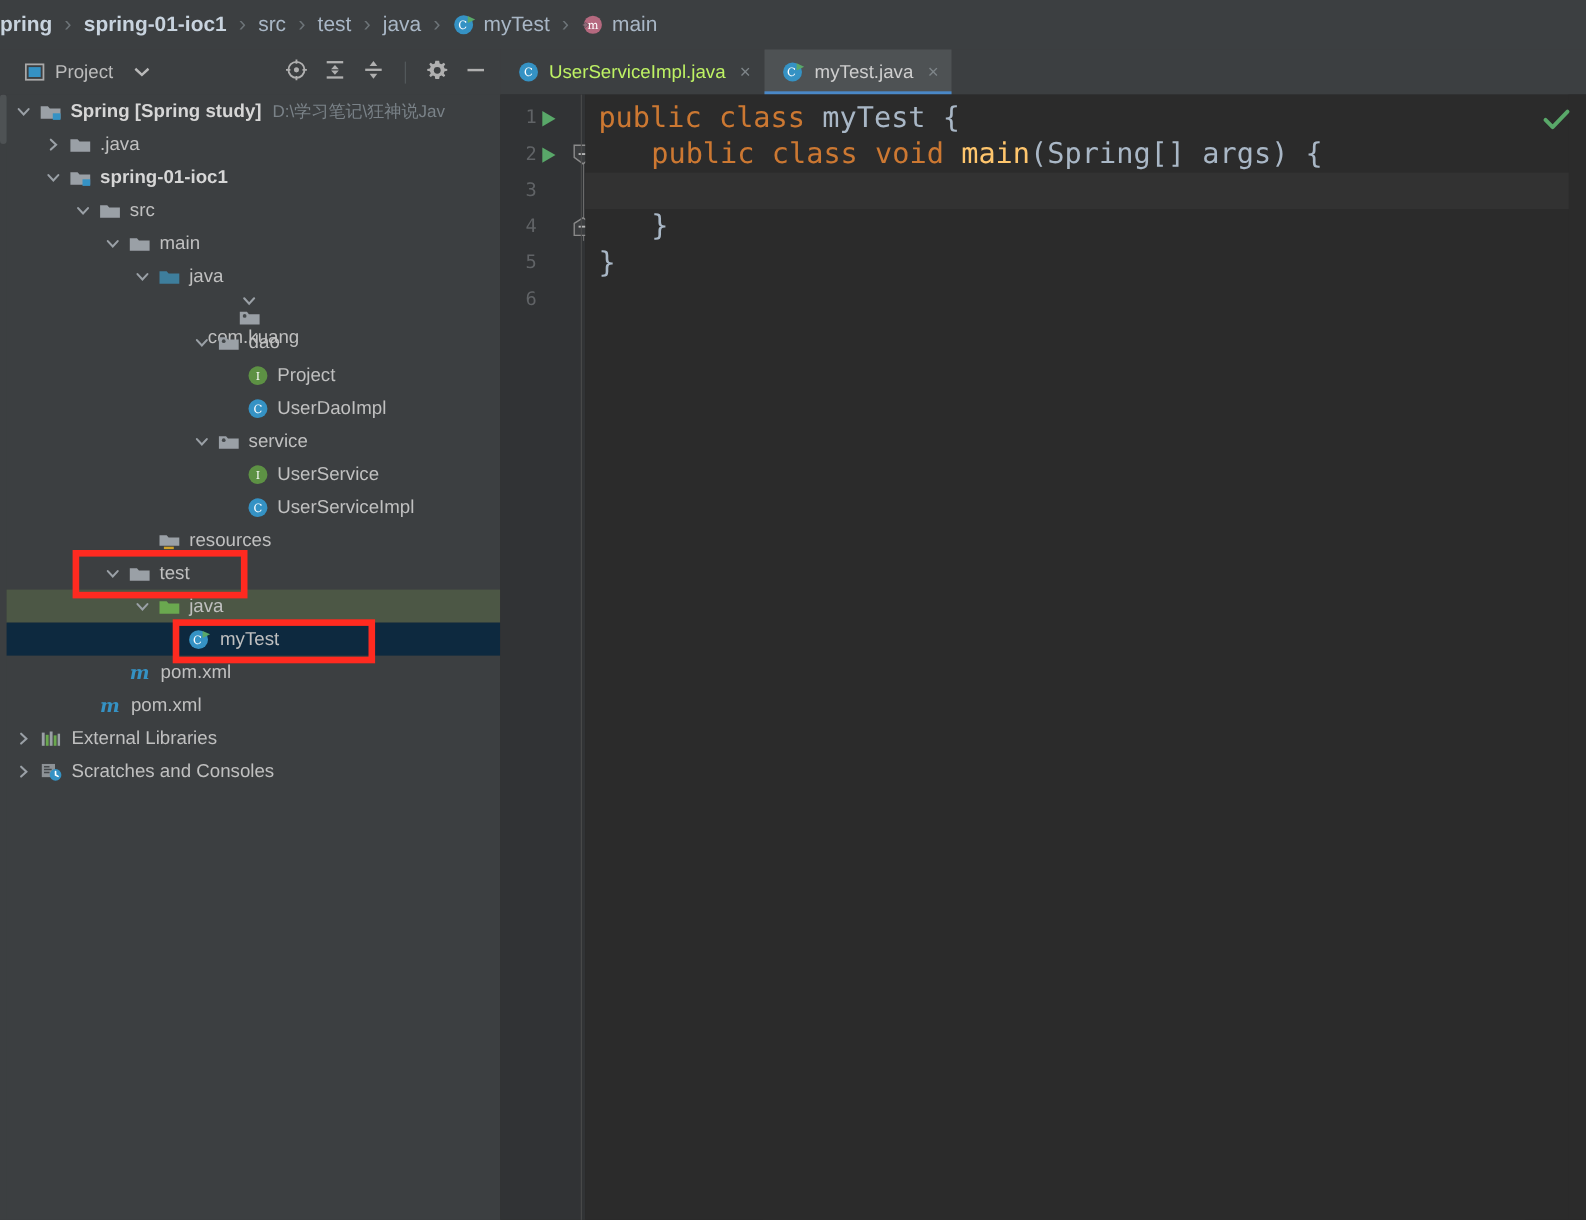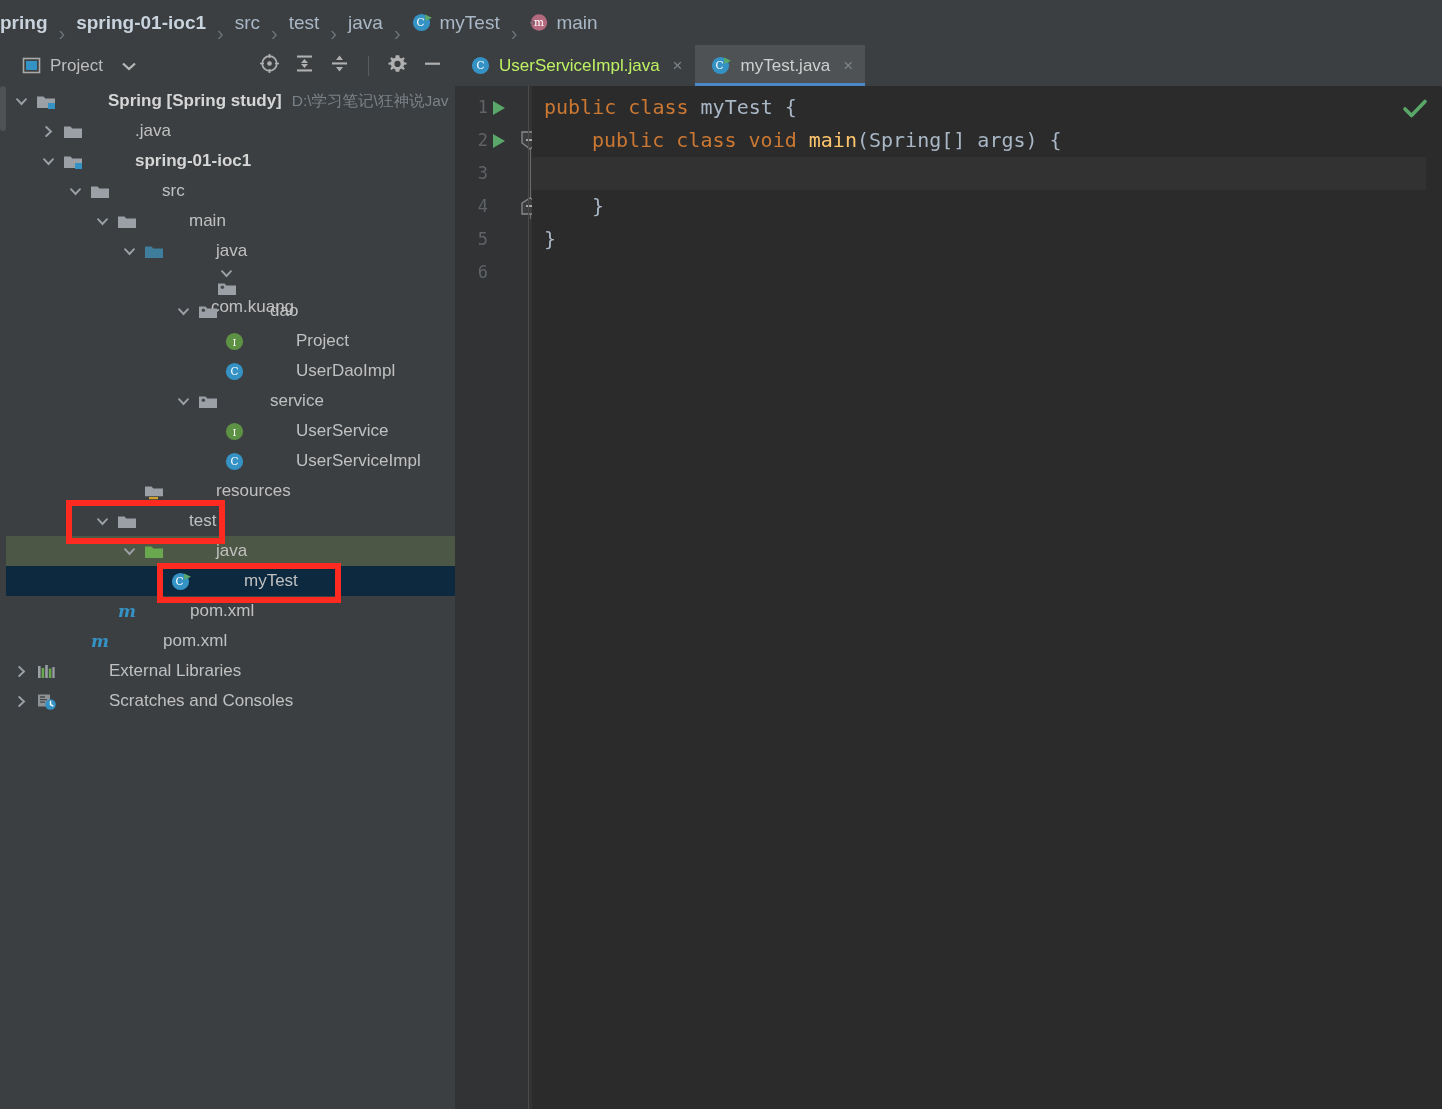--- a/index.html
+++ b/index.html
@@ -8,21 +8,21 @@
     background: #3c3f41;
     font-family: "Liberation Sans", sans-serif;
     overflow: hidden;
   }
   #app { position: relative; width: 1442px; height: 1109px; }
 
   
   .breadcrumb-bar {
     position: absolute; left: 0; top: 0; width: 1442px; height: 45px;
     background: #3c3f41;
-    display: flex; align-items: flex-end;
+    display: flex; align-items: center;
     padding-left: 0px;
     overflow: hidden;
   }
   .crumb { display: flex; align-items: center; height: 45px; }
   .crumb-label {
     font-size: 19px; color: #a9b7c6; white-space: nowrap;
   }
   .crumb-label.bold { font-weight: bold; color: #c8d3de; }
   .crumb-sep {
     font-size: 20px; color: #6d7478; margin: 0 11px; font-weight: 300;
@@ -82,21 +82,21 @@
     position: relative; height: 30px; display: flex; align-items: center;
     white-space: nowrap; padding-left: 0;
   }
   .row.testroot { background: #4c5745; }
   .row.selected { background: #0d293f; }
   .arrow {
     width: 14px; height: 14px; flex: 0 0 14px;
     display: flex; align-items: center; justify-content: center;
   }
   .node-icon { flex: 0 0 auto; display: flex; align-items: center; margin-right: 8px; }
-  .row-label { font-size: 17px; color: #c0c0c0; margin-left: 44px; }
+  .row-label { font-size: 17px; color: #c0c0c0; }
   .row-label.bold { font-weight: bold; color: #d6d6d6; }
   .row-path { font-size: 15.5px; color: #7a8288; margin-left: 10px; }
 
   
   .annot {
     position: absolute; border: 6px solid #ff2a20; pointer-events: none;
   }
 
   
   .editor {
@@ -114,21 +114,21 @@
   .caret-line {
     position: absolute; left: 0; right: 0; height: 33px; background: #323232;
   }
   .ln {
     position: absolute; right: 44px; font-size: 17px; color: #606366;
     font-family: "DejaVu Sans Mono", monospace; text-align: right;
     line-height: 33px; height: 33px;
   }
   .code-line {
     position: absolute; left: 12px; height: 33px; line-height: 33px;
-    font-family: "DejaVu Sans Mono", monospace; font-size: 20px;
+    font-family: "DejaVu Sans Mono", monospace; font-size: 26px;
     white-space: pre;
   }
   .kw  { color: #cc7832; }
   .id  { color: #a9b7c6; }
   .fn  { color: #ffc66d; }
   .pl  { color: #a9b7c6; }
   .vert-rule {
     position: absolute; left: 73px; top: 0; width: 1px; height: 1023px;
     background: #4b4b4b;
   }

